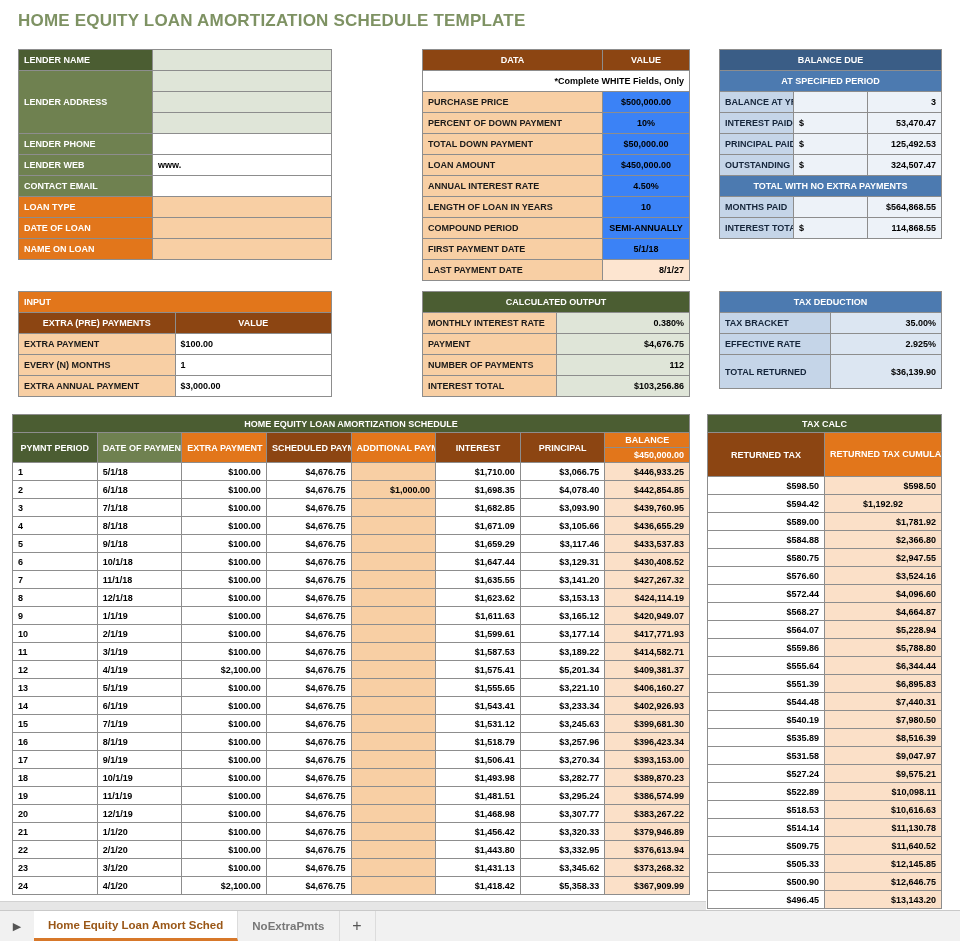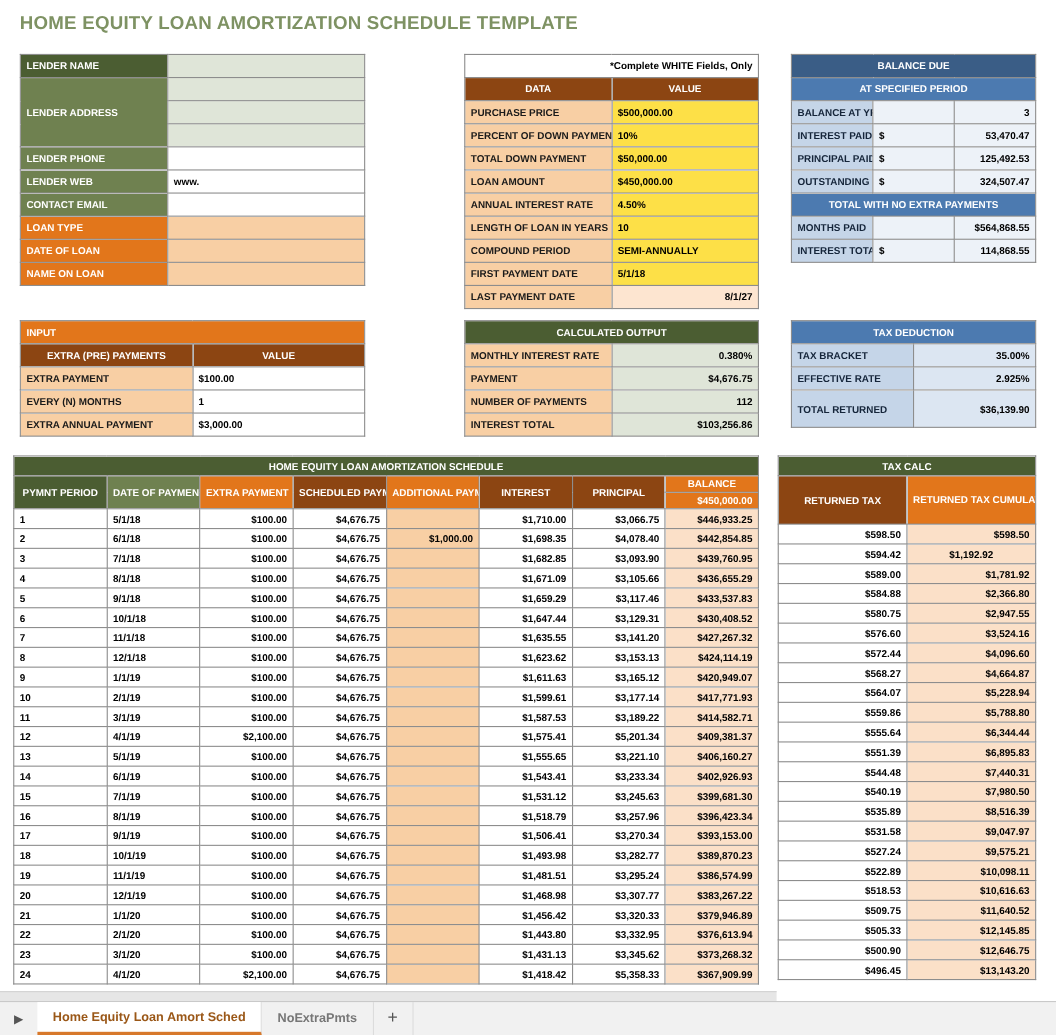--- a/index.html
+++ b/index.html
@@ -44,21 +44,21 @@
   
   .lbl-green-dark { background:#4b5d32; color:#ffffff; }
   .lbl-green      { background:#6f8150; color:#ffffff; }
   .fld-green      { background:#dfe5d8; }
   .fld-white      { background:#ffffff; }
   .lbl-orange     { background:#e2761b; color:#ffffff; }
   .fld-orange     { background:#f8cfa4; }
   .hdr-brown      { background:#8c4512; color:#ffffff; text-align:center; }
   .hdr-orange     { background:#e2761b; color:#ffffff; text-align:center; }
   .lbl-peach      { background:#f8cfa4; color:#1a1a1a; }
-  .val-white      { background:#fde047; text-align:left; }
+  .val-white      { background:#3b82f6; text-align:center; }
   .val-peachlite  { background:#fde5d0; text-align:right; }
   .hdr-olive      { background:#4b5d32; color:#ffffff; text-align:center; }
   .fld-sage       { background:#dfe5d8; text-align:right; }
   .hdr-blue-dk    { background:#3a5d86; color:#ffffff; text-align:center; }
   .hdr-blue       { background:#4c7ab0; color:#ffffff; text-align:center; }
   .lbl-blue-lt    { background:#c5d5e8; color:#15253a; }
   .val-blue-lt    { background:#dce6f2; text-align:right; }
   .val-blue-pale  { background:#edf2f8; text-align:right; }
 
   
@@ -222,25 +222,25 @@
         <tr>
           <td class="lbl-peach lab">EXTRA ANNUAL PAYMENT</td>
           <td class="fld-white" style="text-align:left;">$3,000.00</td>
         </tr>
       </tbody>
   </table>
 
   <table class="grid" id="datablk">
     <tbody>
       <tr>
-        <td class="fld-white" colspan="2" style="text-align:right;">*Complete WHITE Fields, Only</td>
-      </tr>
-      <tr>
         <td class="hdr-brown lab">DATA</td>
         <td class="hdr-brown">VALUE</td>
+      </tr>
+      <tr>
+        <td class="fld-white" colspan="2" style="text-align:right;">*Complete WHITE Fields, Only</td>
       </tr>
     </tbody>
     <tbody id="data-body">
         <tr>
           <td class="lbl-peach lab">PURCHASE PRICE</td>
           <td class="val-white">$500,000.00</td>
         </tr>
         <tr>
           <td class="lbl-peach lab">PERCENT OF DOWN PAYMENT</td>
           <td class="val-white">10%</td>
@@ -718,20 +718,24 @@
         </tr>
         <tr>
           <td class="num fld-white tc0">$522.89</td>
           <td class="num tc1" style="background:#fbe0c8;">$10,098.11</td>
         </tr>
         <tr>
           <td class="num fld-white tc0">$518.53</td>
           <td class="num tc1" style="background:#fbe0c8;">$10,616.63</td>
         </tr>
         <tr>
+          <td class="num fld-white tc0">$514.14</td>
+          <td class="num tc1" style="background:#fbe0c8;">$11,130.78</td>
+        </tr>
+        <tr>
           <td class="num fld-white tc0">$509.75</td>
           <td class="num tc1" style="background:#fbe0c8;">$11,640.52</td>
         </tr>
         <tr>
           <td class="num fld-white tc0">$505.33</td>
           <td class="num tc1" style="background:#fbe0c8;">$12,145.85</td>
         </tr>
         <tr>
           <td class="num fld-white tc0">$500.90</td>
           <td class="num tc1" style="background:#fbe0c8;">$12,646.75</td>

